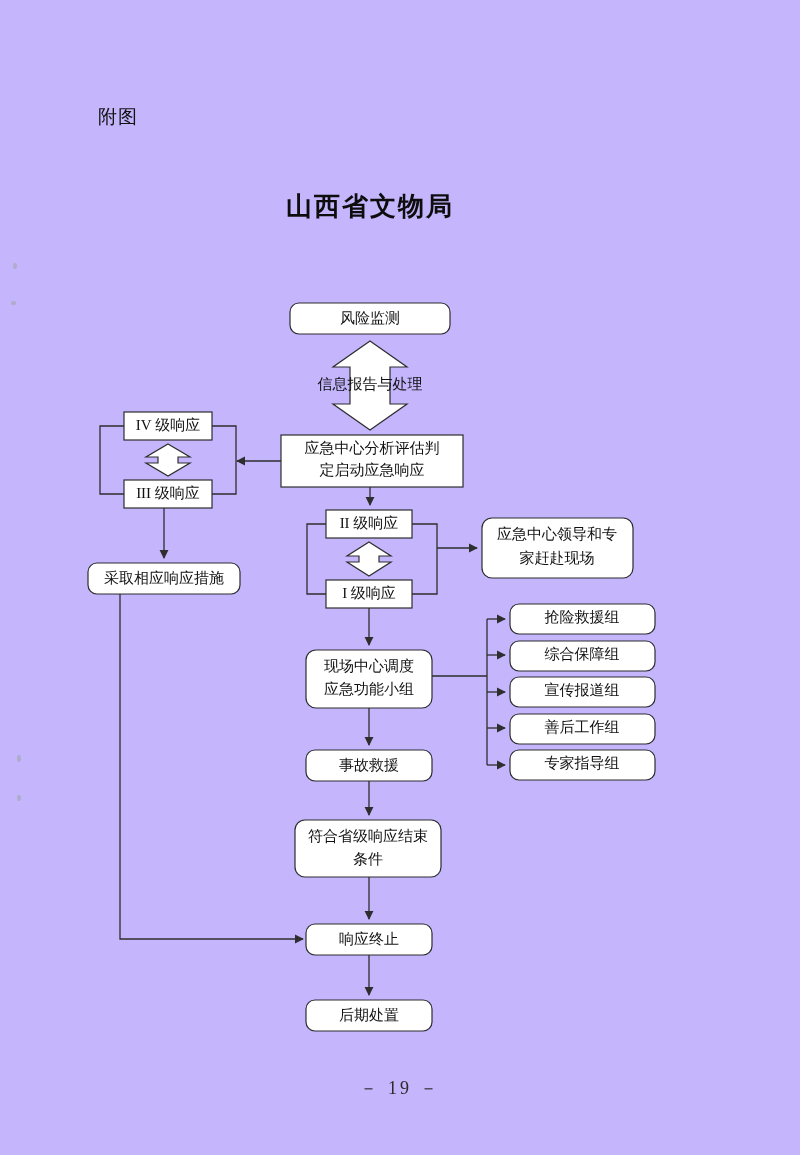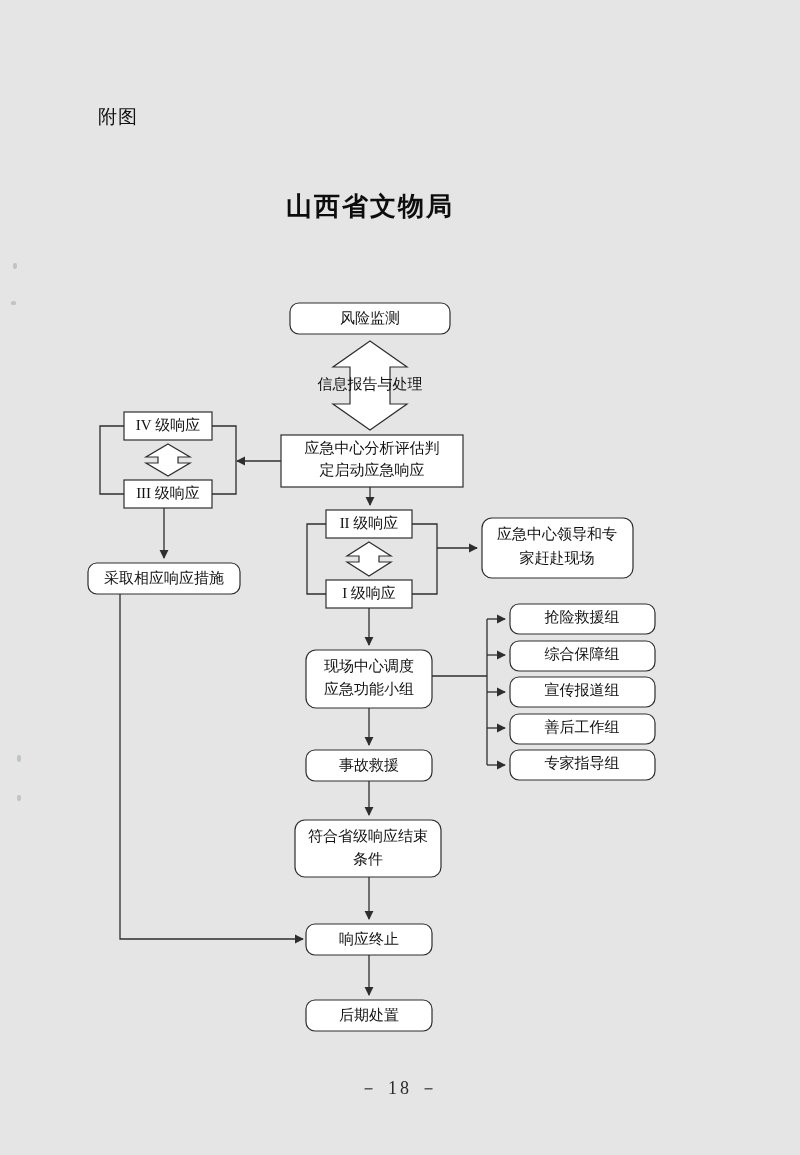--- a/index.html
+++ b/index.html
@@ -13,21 +13,21 @@
     position: relative;
     font-family: "Liberation Serif", "DejaVu Serif", serif;
     color: #1a1a1a;
     overflow: hidden;
   }
   #page {
     position: absolute;
     left: 0; top: 0;
     width: 800px;
     height: 1155px;
-    background: #e5e5e5;
+    background: #c4b5fd;
   }
   .attach-label {
     position: absolute;
     left: 98px;
     top: 104px;
     font-size: 19px;
     letter-spacing: 1px;
     color: #131313;
     font-family: "Liberation Serif", "DejaVu Serif", serif;
   }
@@ -280,15 +280,15 @@
 
     <path class="edge" d="M 369 955 L 369 995" marker-end="url(#arrowend)"></path>
 
     <g>
       <rect class="nodebox" x="306" y="1000" width="126" height="31" rx="9" ry="9"></rect>
       <text x="369" y="1016.5">后期处置</text>
     </g>
 
   </svg>
 
-  <div class="page-number">－ 18 －</div>
+  <div class="page-number">－ 19 －</div>
 
 </div>
 
 </body></html>

